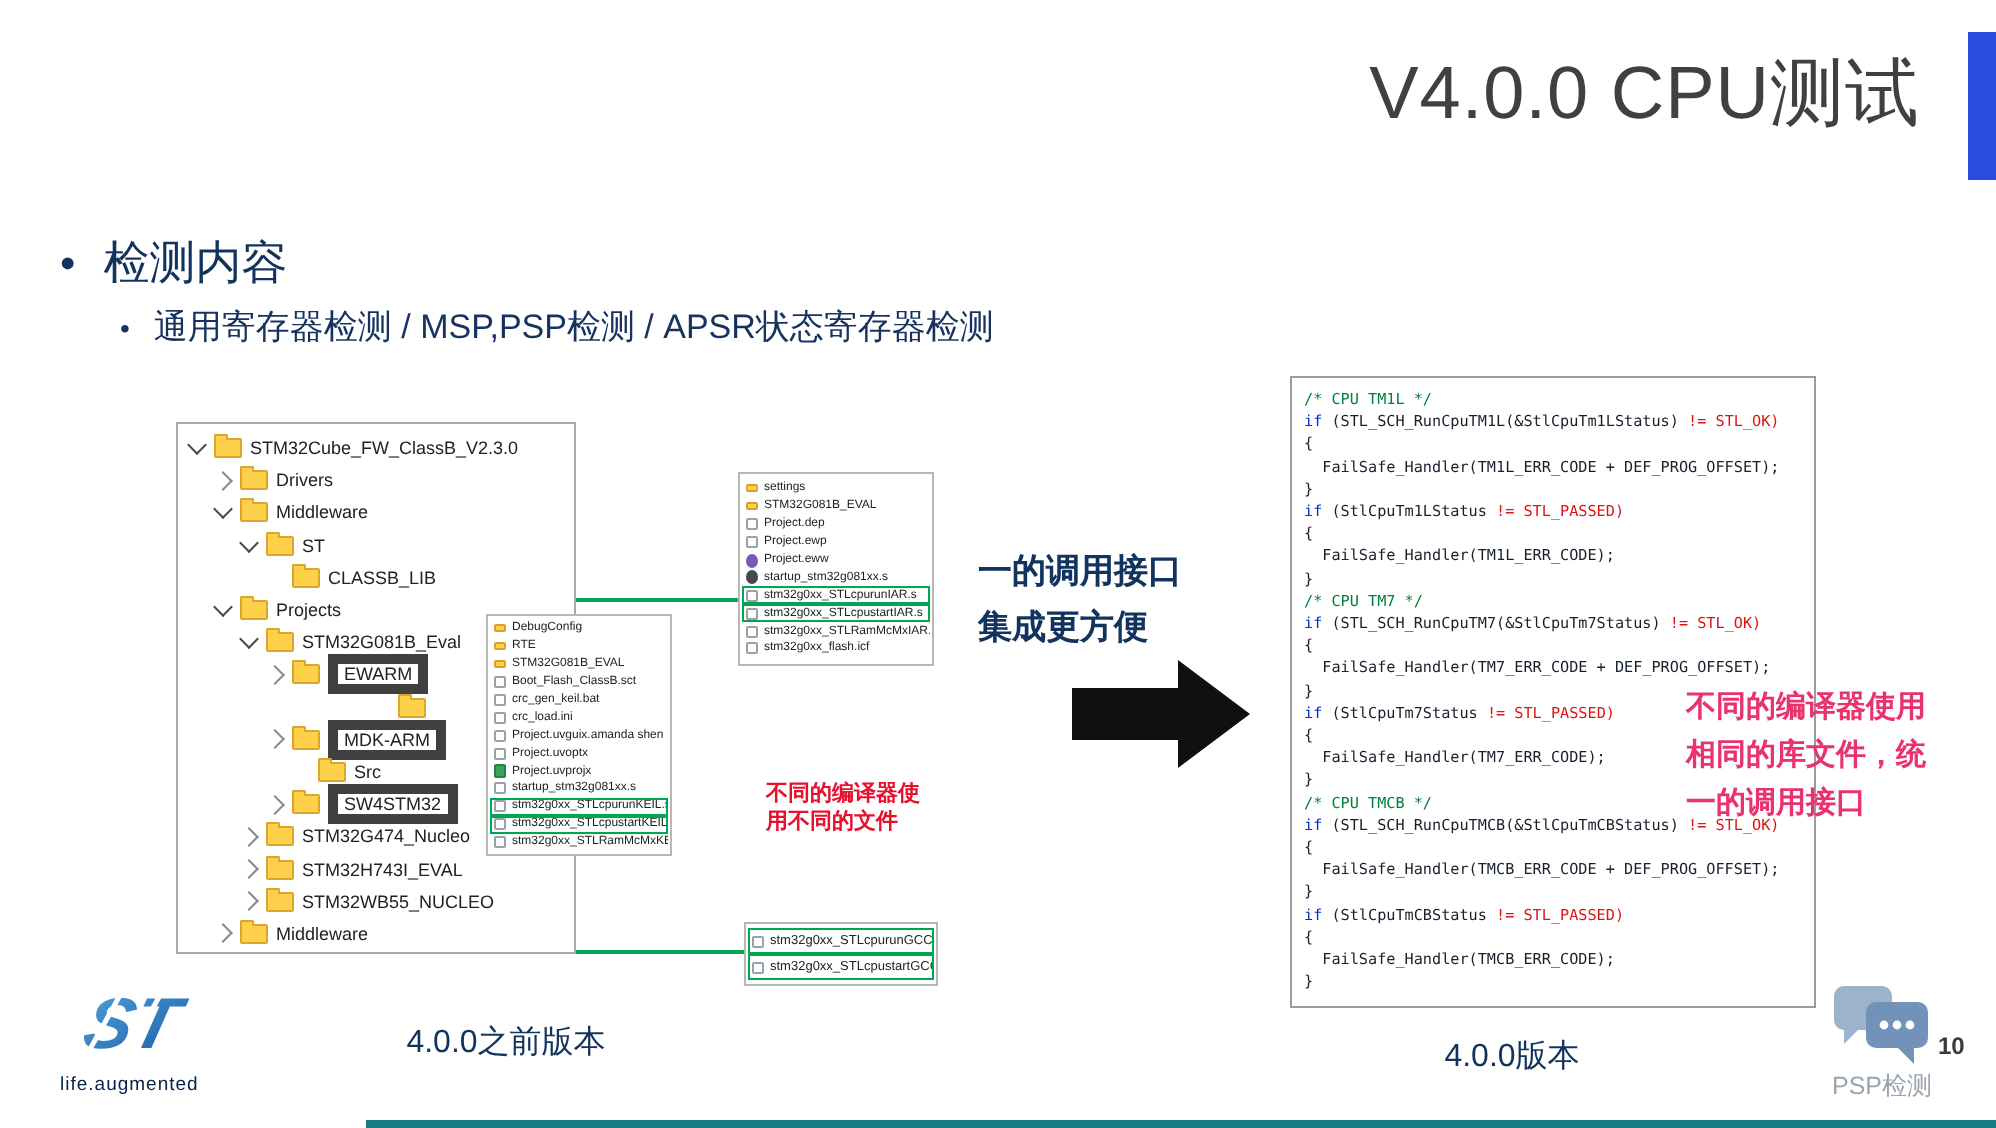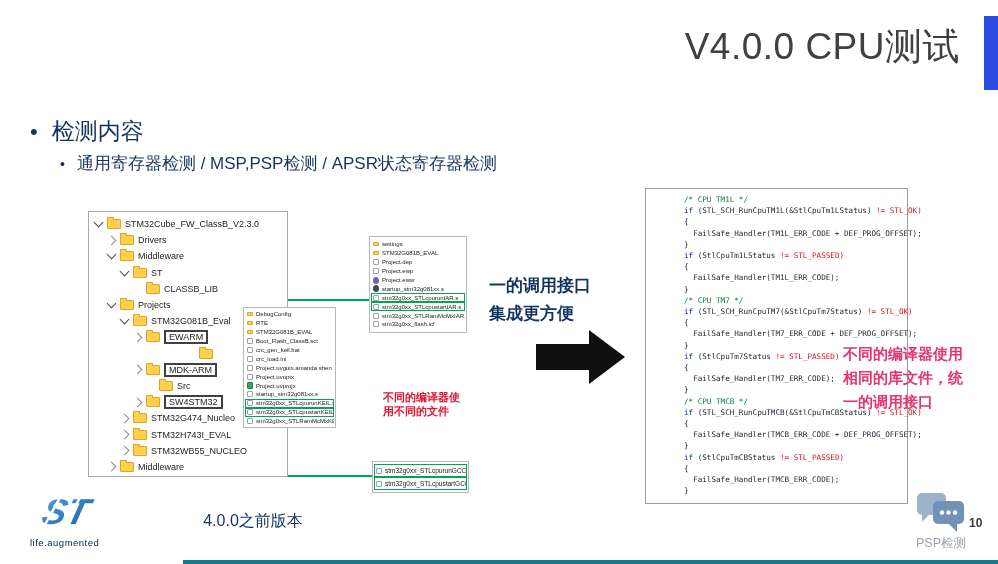--- a/index.html
+++ b/index.html
@@ -29,39 +29,39 @@
   
   .tree-row{height:16.2px;display:flex;align-items:center;font-size:9px;color:#222;white-space:nowrap;}
   .chev{width:6px;height:6px;border-right:1.5px solid #8a8a8a;border-bottom:1.5px solid #8a8a8a;
         display:inline-block;flex:none;transform:rotate(-45deg);margin:0 5px 0 0;}
   .chev.open{transform:rotate(45deg);border-color:#4a4a4a;margin-top:-3px;}
   .chev.none{visibility:hidden;}
   .fold{width:12px;height:8px;background:#ffd04a;border:1px solid #dba62b;border-radius:1px;
         position:relative;display:inline-block;flex:none;margin:0 4px 0 0;}
   .fold::before{content:"";position:absolute;top:-3px;left:-1px;width:5px;height:2px;background:#ffd04a;
         border:1px solid #dba62b;border-bottom:none;border-radius:1px 1px 0 0;}
-  .tree-label.boxed{border:2px solid #404040;padding:0 3px;}
+  .tree-label.boxed{border:5px solid #404040;padding:0 3px;}
 
   
   .file-row{height:8.9px;display:flex;align-items:center;font-size:6px;color:#222;
             white-space:nowrap;overflow:hidden;padding-left:2px;}
   .gcc-panel .file-row{height:13px;font-size:6.5px;}
   .file-row.hl{outline:1.5px solid #00a651;outline-offset:-1px;}
   .fi{width:6px;height:7px;display:inline-block;flex:none;margin-right:3px;border-radius:1px;}
   .fi.folder{background:#ffd04a;border:1px solid #d8a32a;height:4px;box-sizing:border-box;}
   .fi.file{background:#fdfdfd;border:1px solid #98a2aa;height:6px;box-sizing:border-box;}
   .fi.file-green{background:#3aa55a;border:1px solid #2a7f42;box-sizing:border-box;}
   .fi.file-purple{background:#7a5ab8;border-radius:50%;}
   .fi.file-dark{background:#45474f;border-radius:50%;}
 
   
   .line{position:absolute;background:#00a651;z-index:1;}
 
   
-  .code-line{white-space:pre;margin-left:32px;}
+  .code-line{white-space:pre;}
   .tok-c{color:#00803c;}
   .tok-k{color:#0030d0;}
   .tok-r{color:#e01212;}
   .tok-p{color:#18202c;}
 
   
   .mid-note{position:absolute;left:489px;top:272px;font-size:17px;font-weight:600;color:#13335f;line-height:28px;}
   .red-note-left{position:absolute;left:383px;top:390px;font-size:11px;font-weight:700;color:#e8112d;line-height:14px;z-index:3;}
   .rose-note{position:absolute;left:843px;top:342px;width:152px;font-size:15px;font-weight:600;
              color:#e8336c;line-height:24px;z-index:5;}
@@ -338,20 +338,21 @@
       <div class="code-line"><span class="tok-p">}</span></div>
     </div>
 
   <div class="rose-note">
     <div>不同的编译器使用</div>
     <div>相同的库文件，统</div>
     <div>一的调用接口</div>
   </div>
 
   <div class="caption left">4.0.0之前版本</div>
+  <div class="caption right">4.0.0版本</div>
 
   <svg class="st-logo" width="70" height="42" viewBox="0 0 70 42">
     <defs>
       <linearGradient id="stg" x1="0" y1="0" x2="1" y2="1">
         <stop offset="0" stop-color="#4f9fd8"></stop>
         <stop offset="1" stop-color="#1c5fa8"></stop>
       </linearGradient>
     </defs>
     <text x="20" y="32" transform="skewX(-14)" font-size="36" font-weight="bold" font-style="italic" font-family="Liberation Sans, sans-serif" fill="url(#stg)">ST</text>
     <line x1="14" y1="38" x2="34" y2="2" stroke="#ffffff" stroke-width="2.5"></line>

